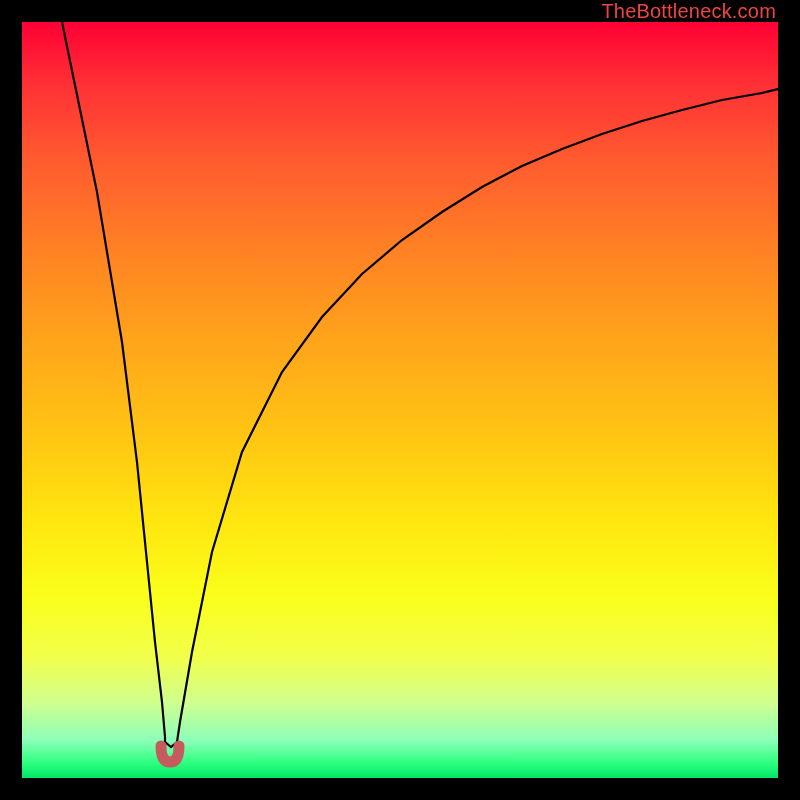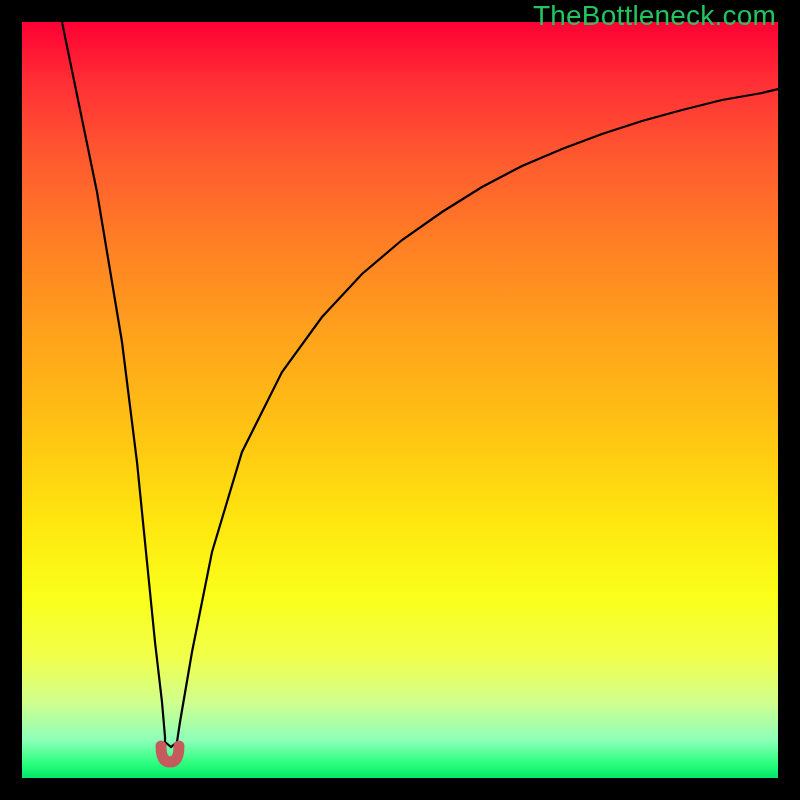--- a/index.html
+++ b/index.html
@@ -46,22 +46,22 @@
       #00e765 100%);
   }
   svg.curve {
     position: absolute;
     inset: 0;
   }
   .watermark {
     position: absolute;
     top: 0px;
     right: 24px;
-    color: #22c55e;
-    font-size: 28px;
+    color: #ef4444;
+    font-size: 20px;
     font-weight: 400;
     letter-spacing: 0.2px;
   }
 </style>
 </head>
 <body>
 
 <div class="frame">
 
   <div class="plot-area">

